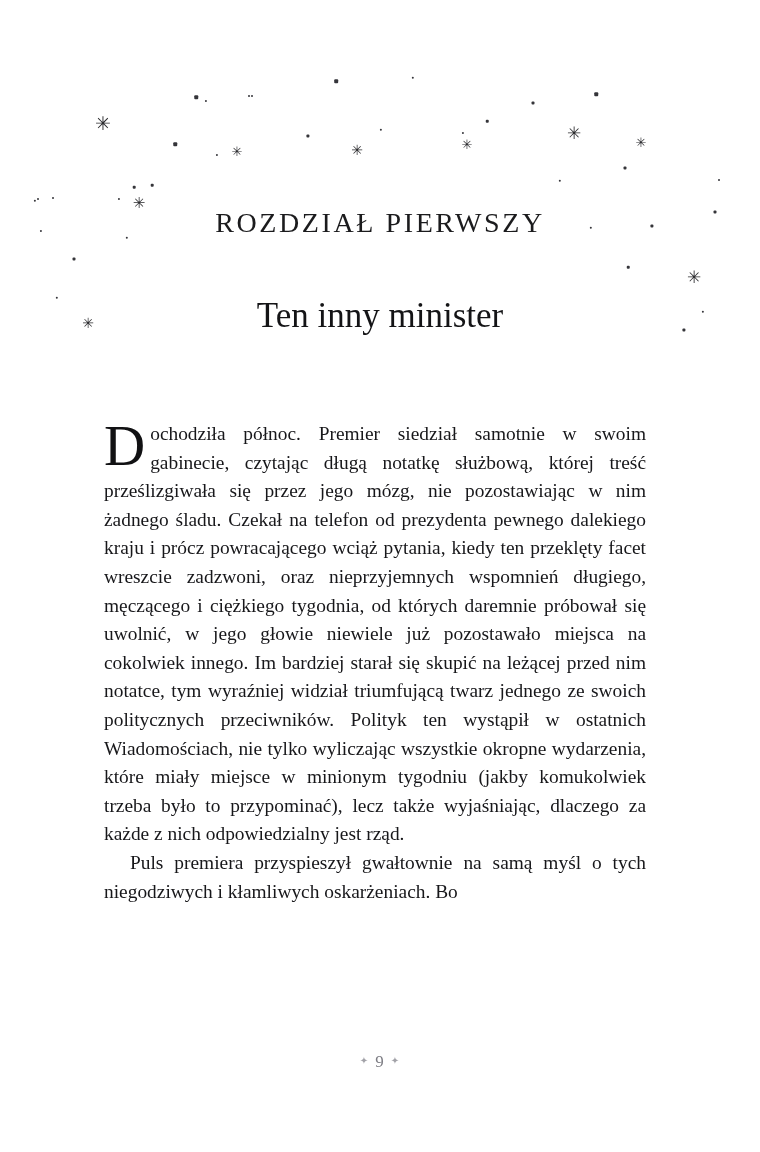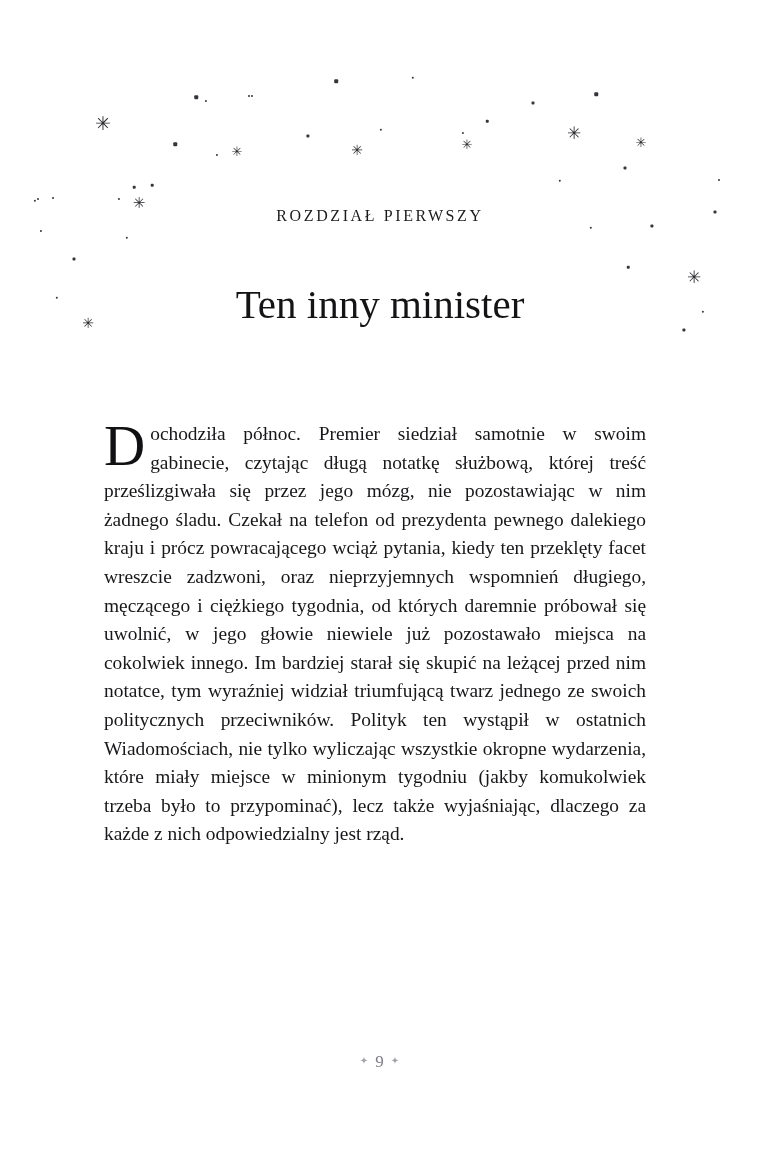--- a/index.html
+++ b/index.html
@@ -41,29 +41,29 @@
 
   
   #heading-block {
     position: absolute;
     left: 0;
     top: 206px;
     width: 760px;
     text-align: center;
   }
   #chapter-label {
-    font-size: 16px;
+    font-size: 28px;
     letter-spacing: 2.6px;
     color: #1b1b1d;
     font-weight: 400;
     margin: 0;
     line-height: 1.2;
   }
   #chapter-title {
-    font-size: 41px;
+    font-size: 35px;
     color: #141416;
     font-weight: 400;
     margin: 0;
     padding-top: 56px;
     line-height: 1.15;
   }
 
   
   #body-text {
     position: absolute;
@@ -173,17 +173,18 @@
   </div>
 
 <div id="heading-block">
   <div id="chapter-label">ROZDZIAŁ PIERWSZY</div>
   <h1 id="chapter-title">Ten inny minister</h1>
 </div>
 
 <div id="body-text">
   <p id="para-1"><span class="dropcap">D</span><span>ochodziła północ. Premier siedział samotnie w swoim gabinecie, czytając długą notatkę służbową, której treść prześlizgiwała się przez jego mózg, nie pozostawiając w nim żadnego śladu. Czekał na telefon od prezydenta pewnego dalekiego kraju i prócz powracającego wciąż pytania, kiedy ten przeklęty facet wreszcie zadzwoni, oraz nieprzyjemnych wspomnień długiego, męczącego i ciężkiego tygodnia, od których daremnie próbował się uwolnić, w jego głowie niewiele już pozostawało miejsca na cokolwiek innego. Im bardziej starał się skupić na leżącej przed nim notatce, tym wyraźniej widział triumfującą twarz jednego ze swoich politycznych przeciwników. Polityk ten wystąpił w ostatnich </span><span class="italic-title">Wiadomościach</span><span>, nie tylko wyliczając wszystkie okropne wydarzenia, które miały miejsce w minionym tygodniu (jakby komukolwiek trzeba było to przypominać), lecz także wyjaśniając, dlaczego za każde z nich odpowiedzialny jest rząd.</span></p>
 
+  <p id="para-2"><span>Puls premiera przyspieszył gwałtownie na samą myśl o tych niegodziwych i kłamliwych oskarżeniach. Bo</span></p>
 </div>
 
 <div id="folio">
   <span class="orn">✦</span><span class="num">9</span><span class="orn">✦</span>
 </div>
 
 </body></html>

